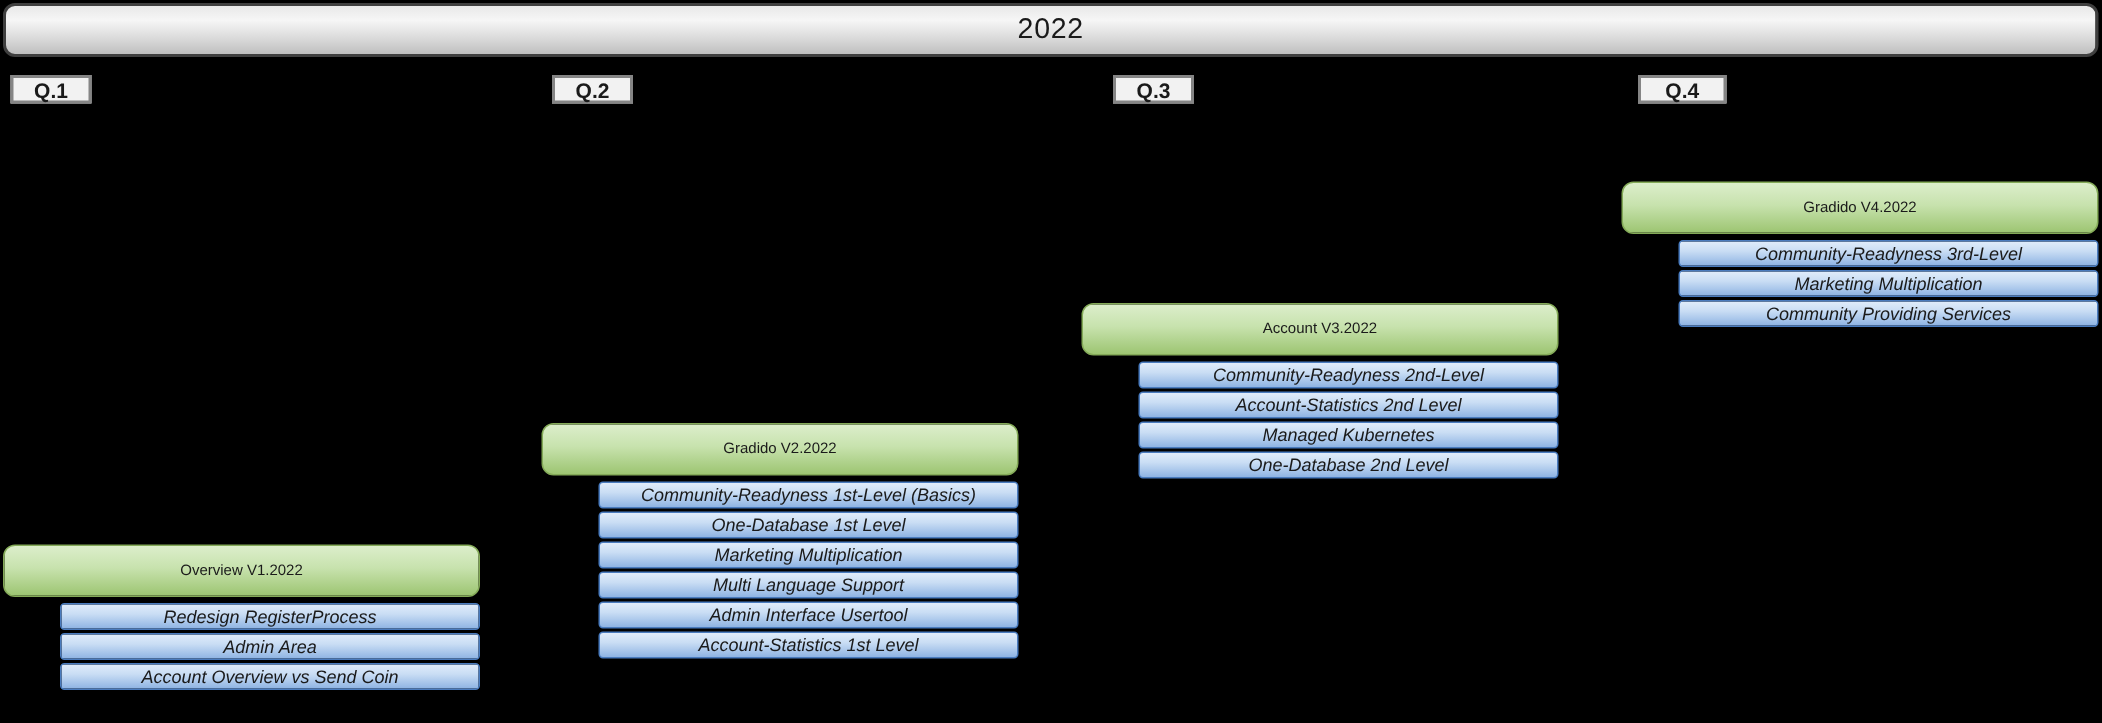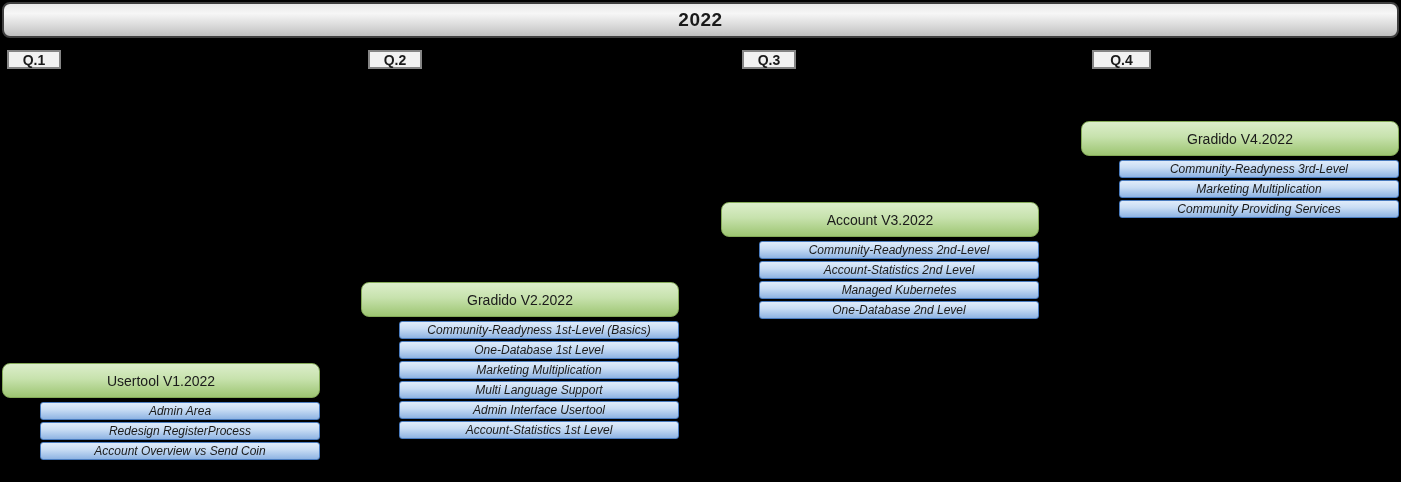--- a/index.html
+++ b/index.html
@@ -17,21 +17,21 @@
     position: absolute; left: 2px; top: 2px;
     width: 1397px; height: 36px;
     border: 2px solid var(--year-bar-border, #3f3f3f);
     border-radius: 8px;
     background: linear-gradient(180deg,
       var(--year-bar-fill-top, #e8e8e8) 0%,
       #f6f6f6 30%,
       #d8d8d8 70%,
       var(--year-bar-fill-bottom, #bfbfbf) 100%);
     display: flex; align-items: center; justify-content: center;
-    font-size: 19px; font-weight: 700; letter-spacing: 0.5px;
+    font-size: 19px; font-weight: 400; letter-spacing: 0.5px;
   }
 
   
   .qlabel {
     position: absolute; top: 50px; height: 19px; width: 54px;
     background: var(--quarter-label-bg, #f2f2f2);
     border: 2px solid var(--quarter-label-border, #858585);
     display: flex; align-items: center; justify-content: center;
     font-size: 14px; font-weight: 700; line-height: 1;
   }
@@ -49,21 +49,21 @@
 
   .version-box {
     width: 318px; height: 35px;
     border: 1px solid var(--version-border, #84aa58);
     border-radius: 8px;
     background: linear-gradient(180deg,
       var(--version-fill-top, #dceecb) 0%,
       #c7e2ad 45%,
       var(--version-fill-bottom, #9dc572) 100%);
     display: flex; align-items: center; justify-content: center;
-    font-size: 14px;
+    font-size: 10px;
   }
 
   .items { margin-left: 38px; width: 280px; margin-top: 4px; font-style: italic; }
   .item {
     width: 280px; height: 18px; margin-bottom: 2px;
     border: 1px solid var(--item-border, #4a7cbf);
     border-radius: 3px;
     background: linear-gradient(180deg,
       var(--item-fill-top, #e0ecfa) 0%,
       #c9ddf4 40%,
@@ -80,24 +80,24 @@
   <div class="year-bar">
     <span>2022</span>
   </div>
 
   <div class="qlabel q1">Q.1</div>
   <div class="qlabel q2">Q.2</div>
   <div class="qlabel q3">Q.3</div>
   <div class="qlabel q4">Q.4</div>
 
   <div class="group g1">
-    <div class="version-box">Usertool V1.2022</div>
+    <div class="version-box">Overview V1.2022</div>
     <div class="items">
+        <div class="item">Redesign RegisterProcess</div>
         <div class="item">Admin Area</div>
-        <div class="item">Redesign RegisterProcess</div>
         <div class="item">Account Overview vs Send Coin</div>
       </div>
   </div>
 
   <div class="group g2">
     <div class="version-box">Gradido V2.2022</div>
     <div class="items">
         <div class="item">Community-Readyness 1st-Level (Basics)</div>
         <div class="item">One-Database 1st Level</div>
         <div class="item">Marketing Multiplication</div>

